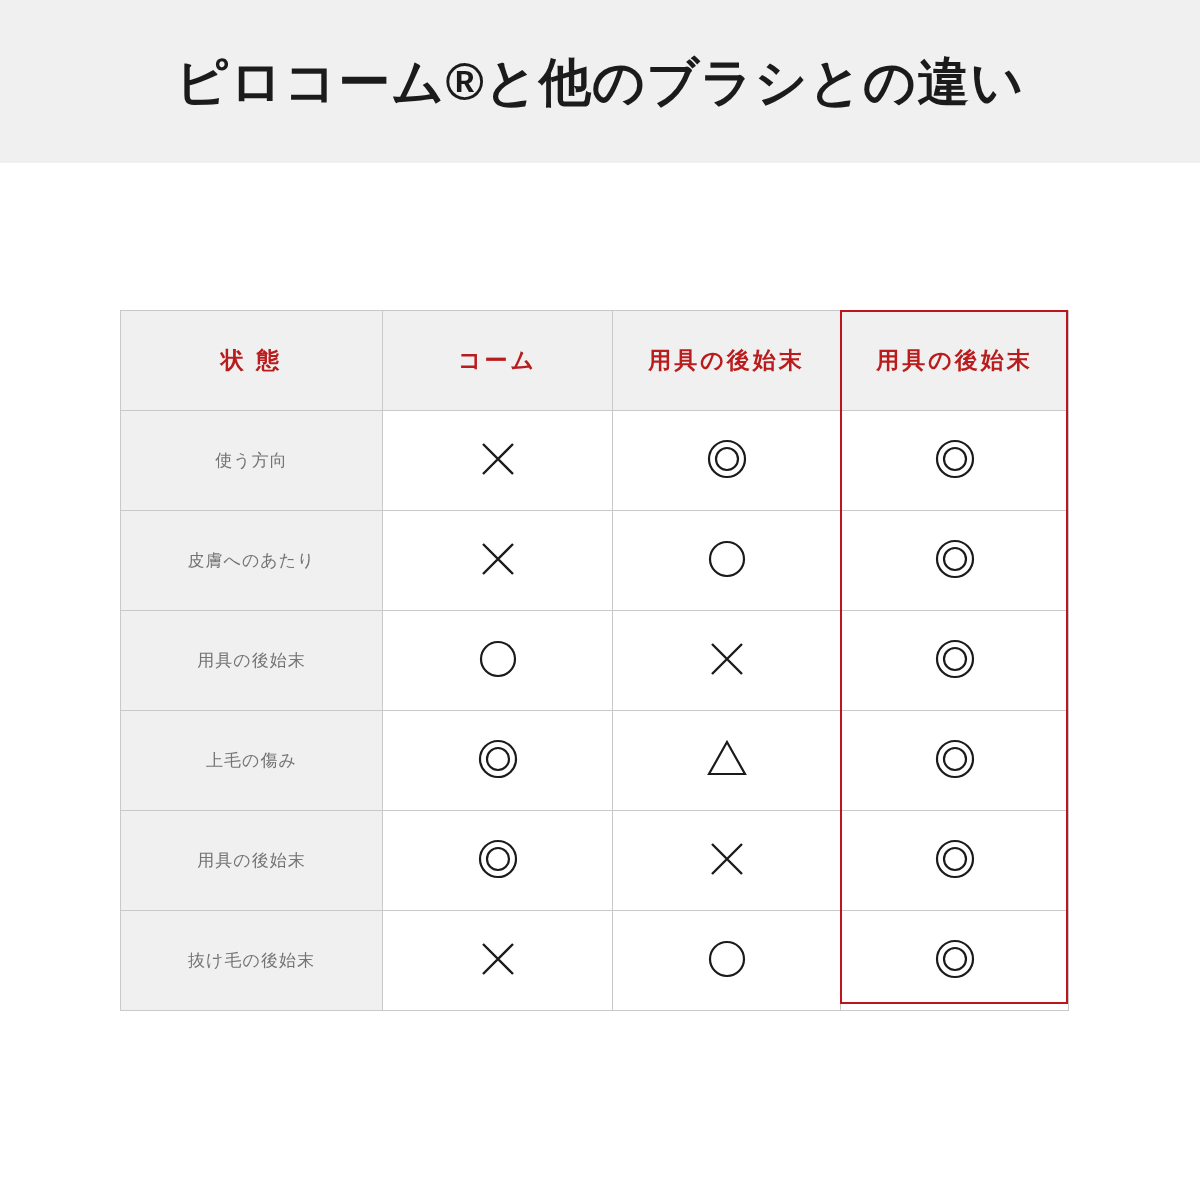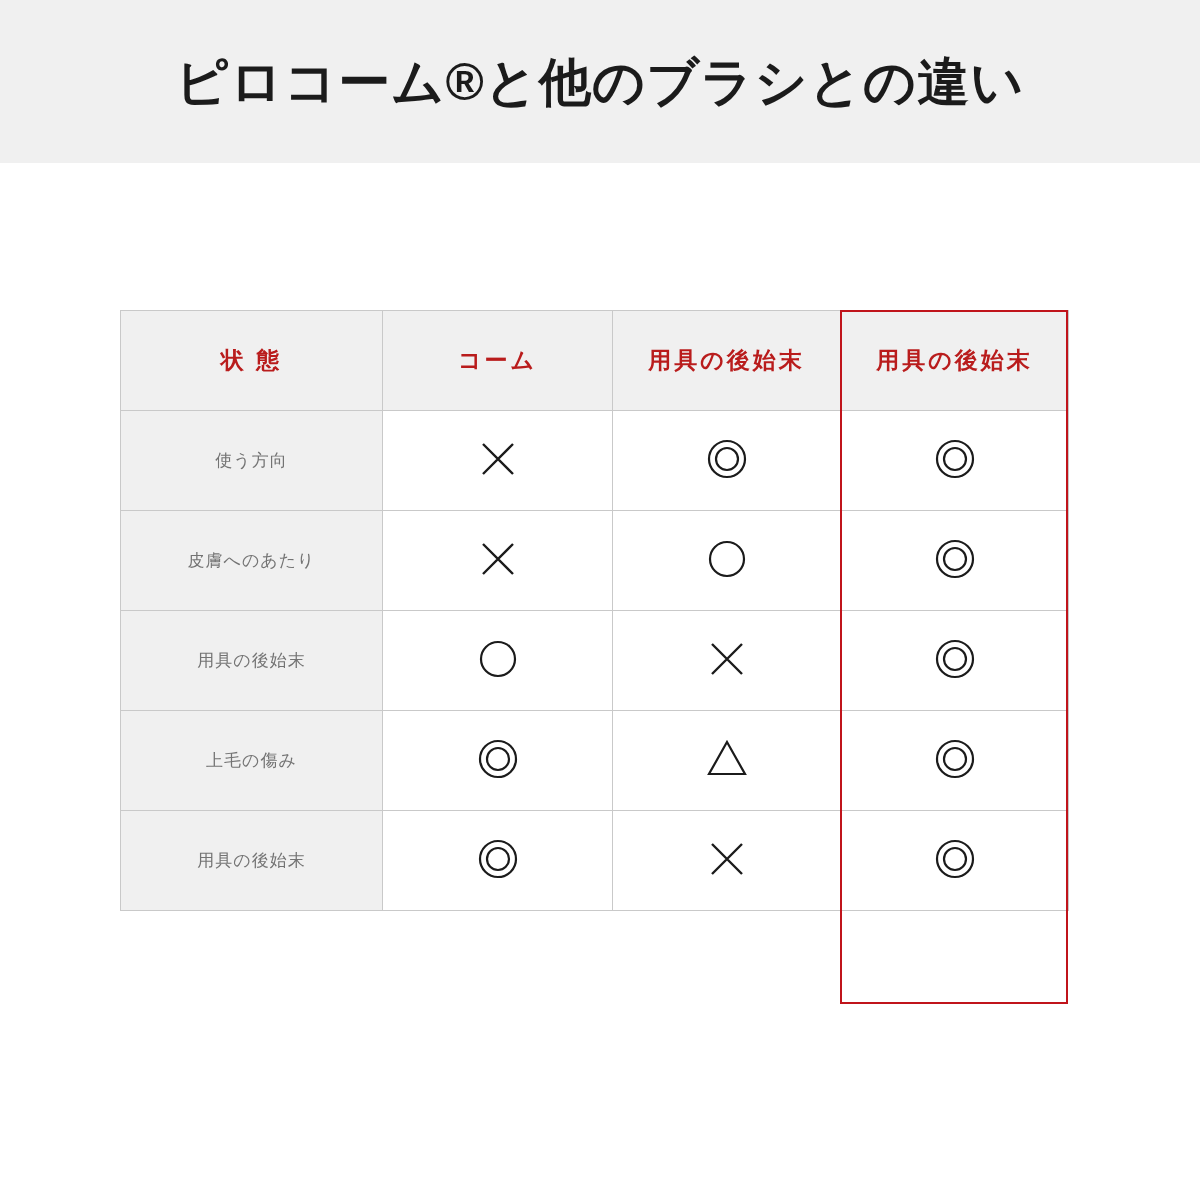--- a/index.html
+++ b/index.html
@@ -193,18 +193,31 @@
                   <circle cx="22" cy="22" r="11" fill="none" stroke="#1b1b1b" stroke-width="2.2"></circle>
                 </svg></span></td>
             <td><span class="mark" title="×"><svg width="44" height="44" viewBox="0 0 44 44">
                   <path d="M7 7 L37 37 M37 7 L7 37" fill="none" stroke="#1b1b1b" stroke-width="2.4"></path>
                 </svg></span></td>
             <td><span class="mark" title="◎"><svg width="44" height="44" viewBox="0 0 44 44">
                   <circle cx="22" cy="22" r="18" fill="none" stroke="#1b1b1b" stroke-width="2.2"></circle>
                   <circle cx="22" cy="22" r="11" fill="none" stroke="#1b1b1b" stroke-width="2.2"></circle>
                 </svg></span></td>
           </tr>
+          <tr>
+            <th class="row-label">抜け毛の後始末</th>
+            <td><span class="mark" title="×"><svg width="44" height="44" viewBox="0 0 44 44">
+                  <path d="M7 7 L37 37 M37 7 L7 37" fill="none" stroke="#1b1b1b" stroke-width="2.4"></path>
+                </svg></span></td>
+            <td><span class="mark" title="○"><svg width="44" height="44" viewBox="0 0 44 44">
+                  <circle cx="22" cy="22" r="17" fill="none" stroke="#1b1b1b" stroke-width="2.2"></circle>
+                </svg></span></td>
+            <td><span class="mark" title="◎"><svg width="44" height="44" viewBox="0 0 44 44">
+                  <circle cx="22" cy="22" r="18" fill="none" stroke="#1b1b1b" stroke-width="2.2"></circle>
+                  <circle cx="22" cy="22" r="11" fill="none" stroke="#1b1b1b" stroke-width="2.2"></circle>
+                </svg></span></td>
+          </tr>
         </tbody>
     </table>
     <div class="hl-col"></div>
   </div>
 
 </div>
 
 </body></html>

